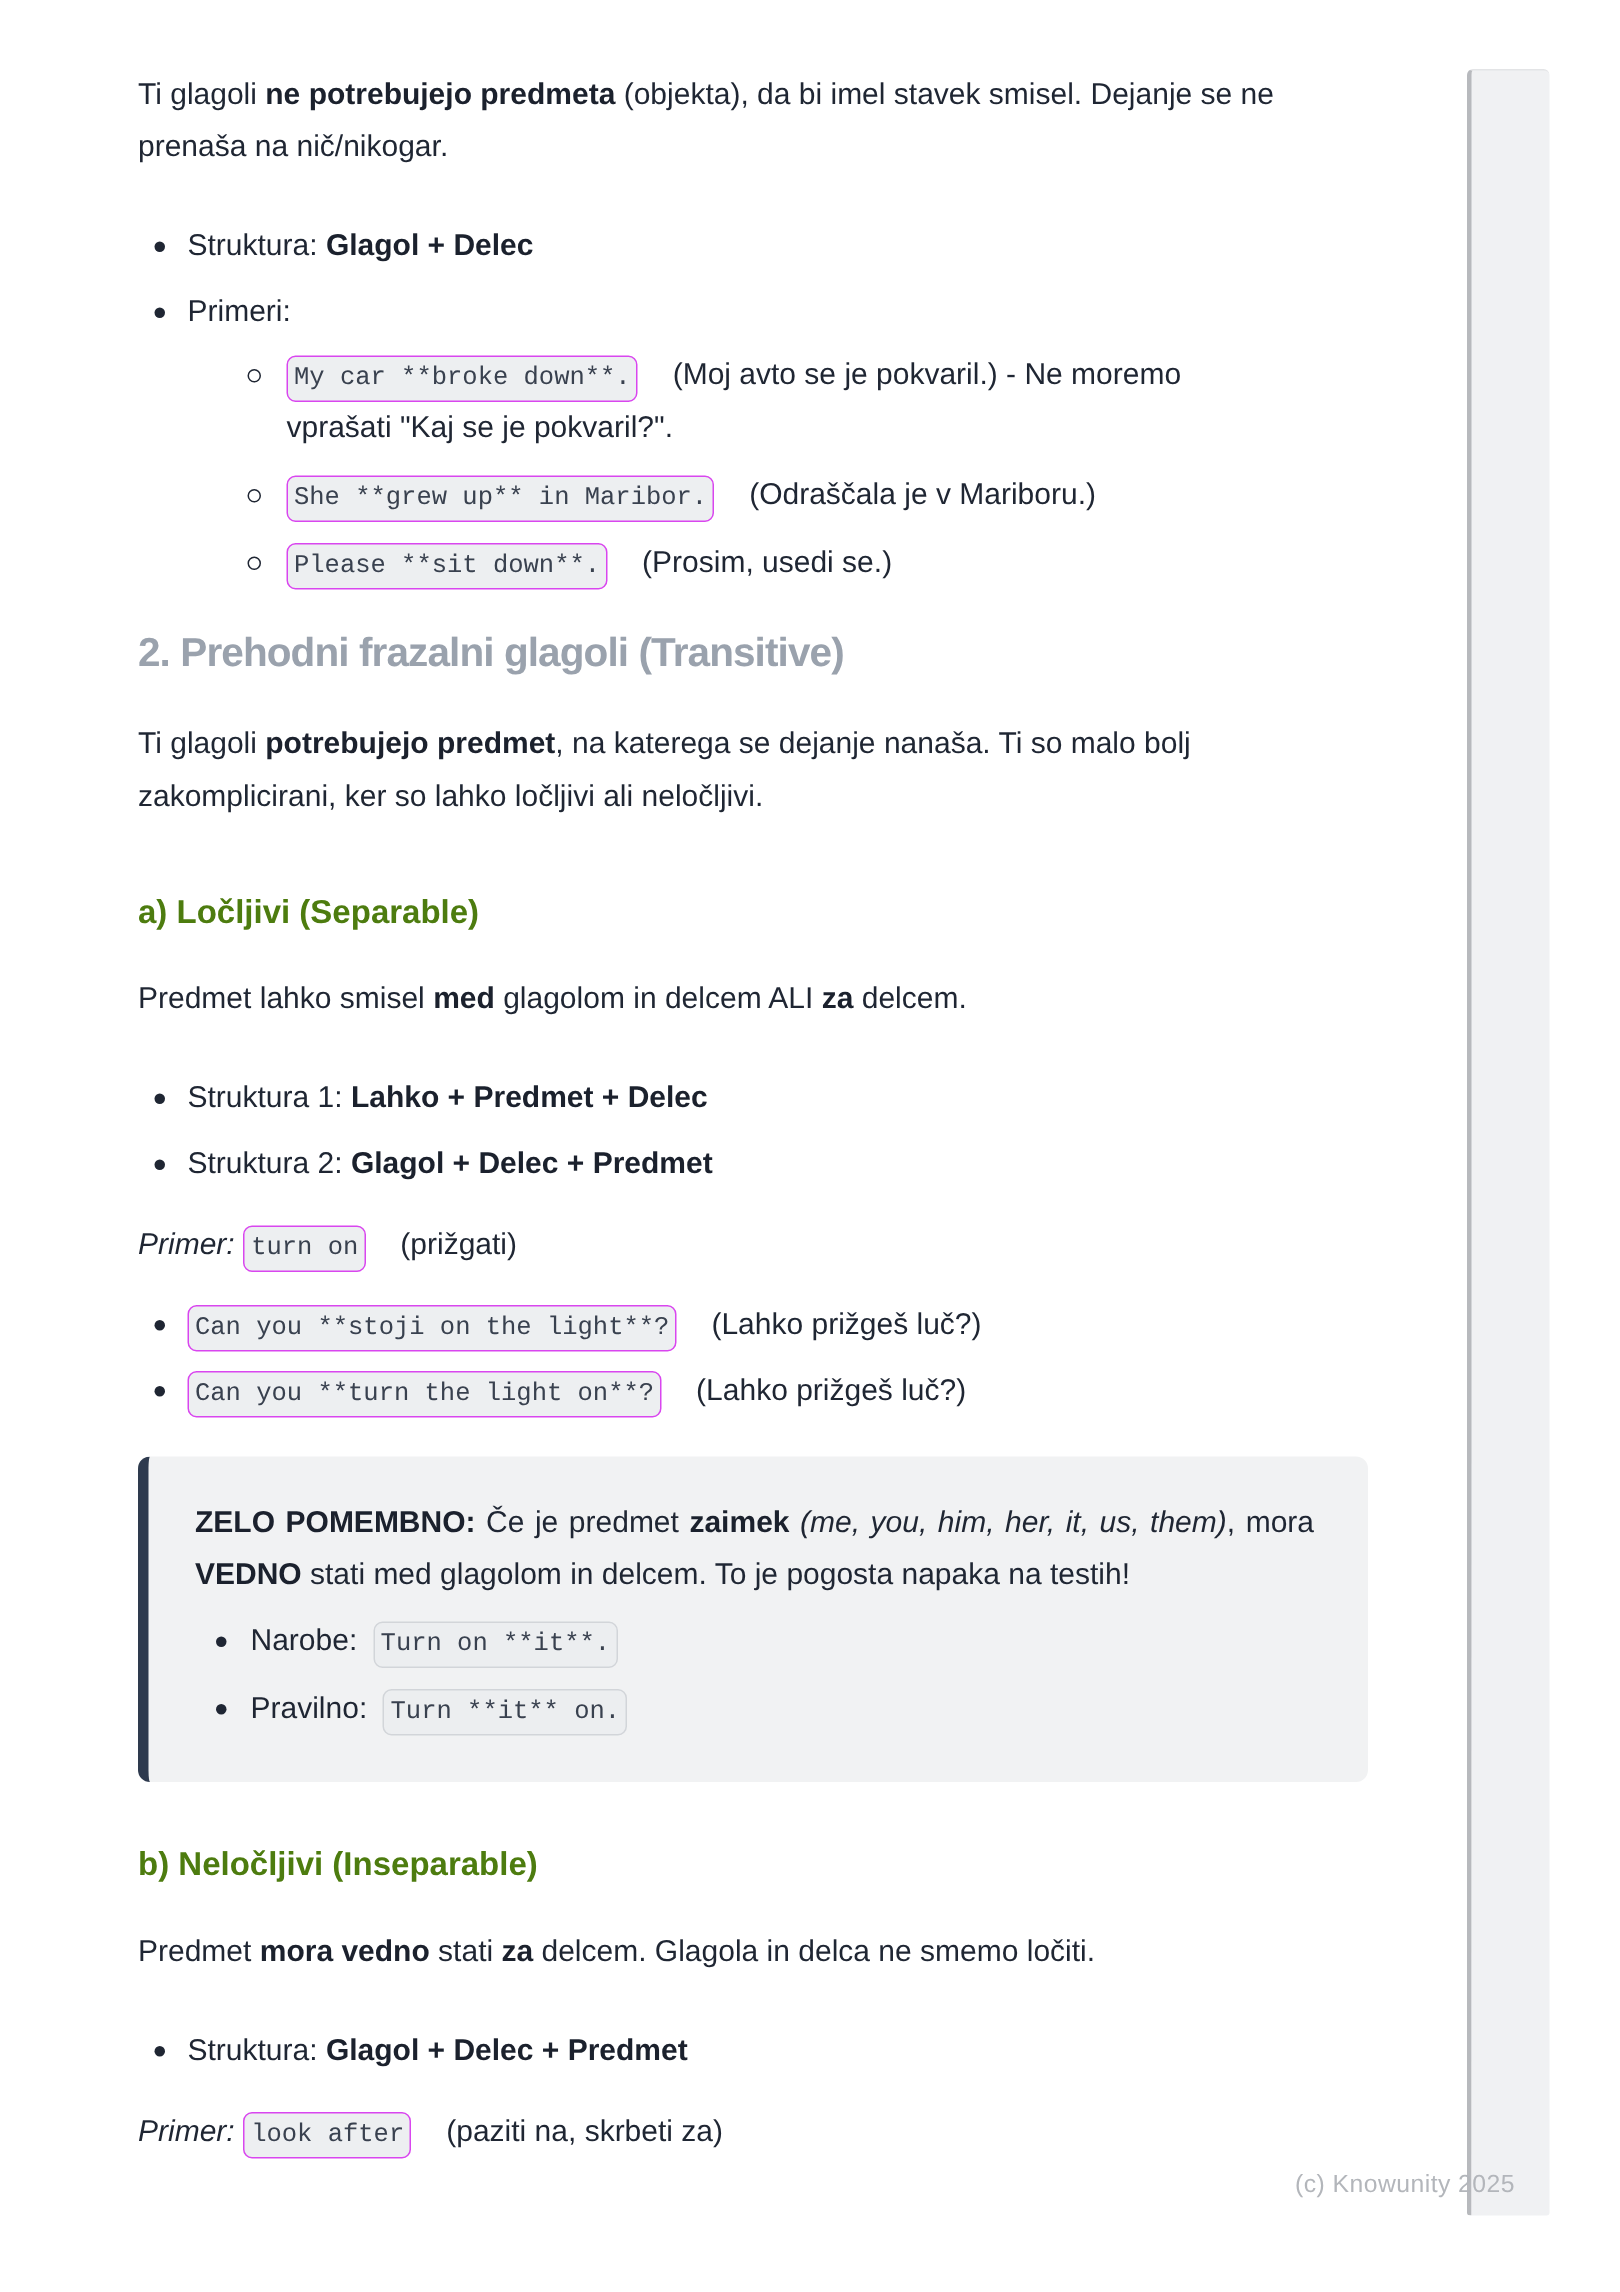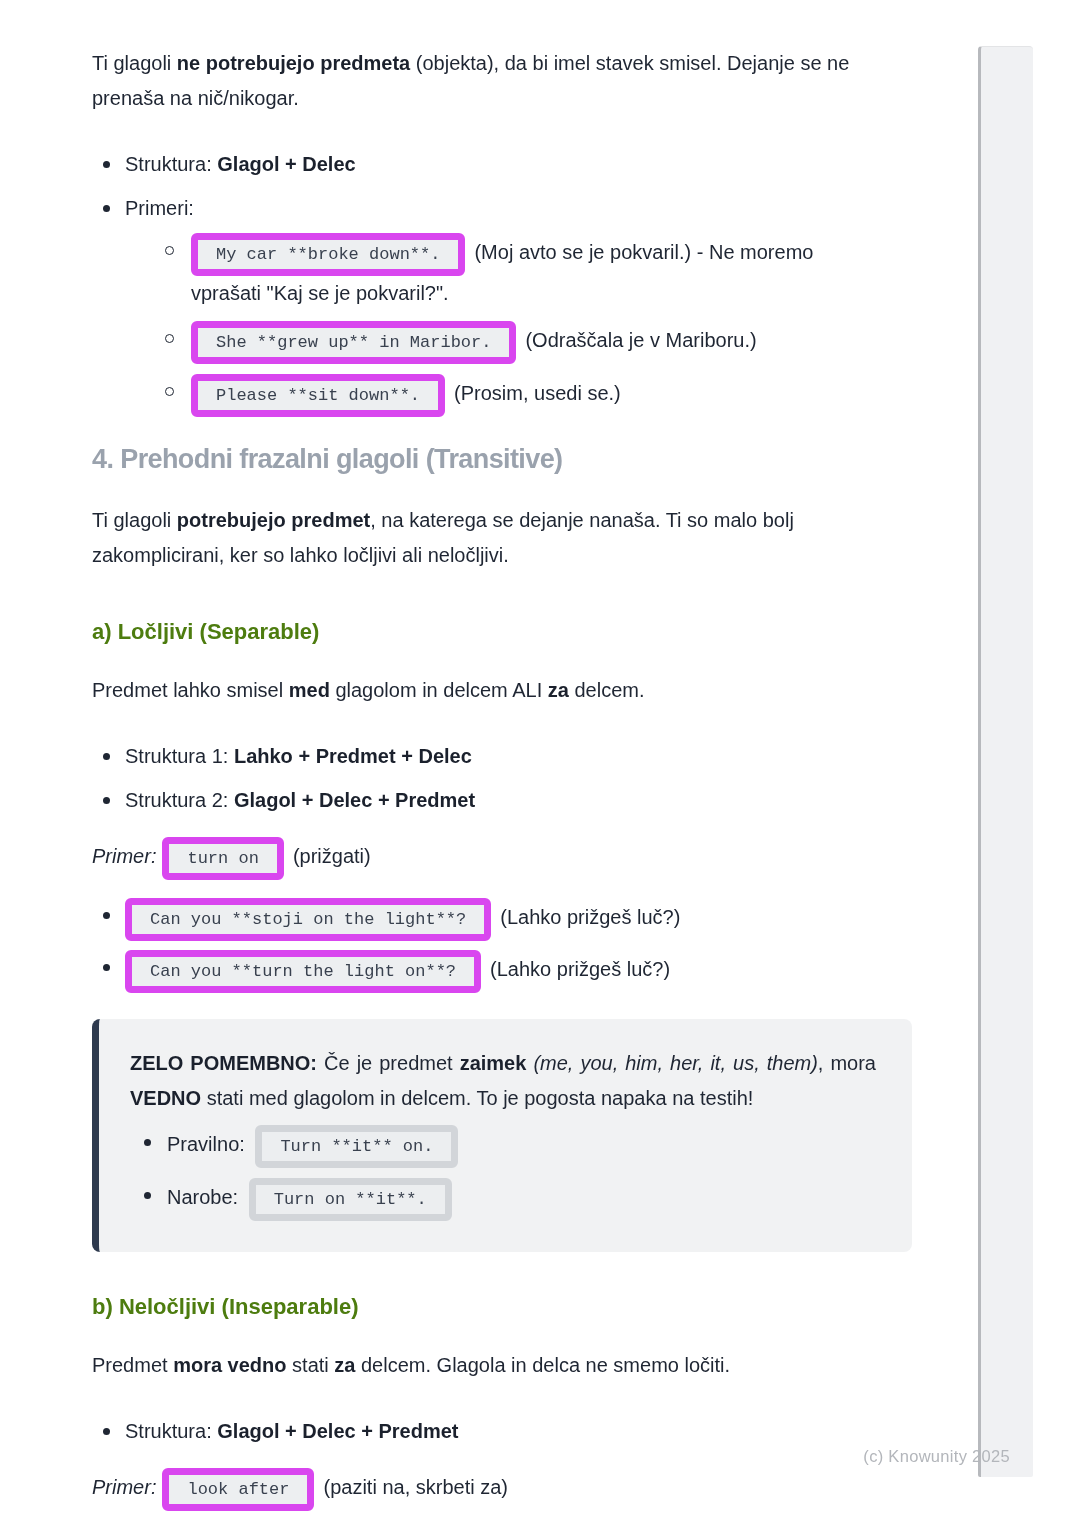--- a/index.html
+++ b/index.html
@@ -59,25 +59,25 @@
     border: 1.6px solid #1f2633;
   }
 
   .chip {
     display: inline-block;
     font-family: "Liberation Mono", monospace;
     font-size: 17px;
     line-height: 25px;
     color: #39414f;
     background: #edeff1;
-    border: 7px solid #d946ef;
+    border: 1px solid #d946ef;
     border-radius: 6px;
-    padding: 2px 18px;
+    padding: 2px 4px;
     white-space: nowrap;
-    margin-right: 9px;
+    margin-right: 23px;
     vertical-align: baseline;
   }
   .primer { margin-top: 19px; margin-bottom: 0; }
   .primer .chip { margin-left: 6px; }
   .examples-top { margin-top: 18px; }
 
   .callout {
     box-sizing: border-box;
     margin: 26px 0 0 0;
     width: 820px;
@@ -129,21 +129,21 @@
     <li><span>Struktura: </span><strong>Glagol + Delec</strong></li>
     <li><span>Primeri:</span>
       <ul class="ul-sub">
         <li><code class="chip">My car **broke down**.</code><span>(Moj avto se je pokvaril.) - Ne moremo vprašati "Kaj se je pokvaril?".</span></li>
         <li><code class="chip">She **grew up** in Maribor.</code><span>(Odraščala je v Mariboru.)</span></li>
         <li><code class="chip">Please **sit down**.</code><span>(Prosim, usedi se.)</span></li>
       </ul>
     </li>
   </ul>
 
-  <h2>4. Prehodni frazalni glagoli (Transitive)</h2>
+  <h2>2. Prehodni frazalni glagoli (Transitive)</h2>
 
   <p class="para"><span>Ti glagoli </span><strong>potrebujejo predmet</strong><span>, na katerega se dejanje nanaša. Ti so malo bolj zakomplicirani, ker so lahko ločljivi ali neločljivi.</span></p>
 
   <h3>a) Ločljivi (Separable)</h3>
 
   <p class="para"><span>Predmet lahko smisel </span><strong>med</strong><span> glagolom in delcem ALI </span><strong>za</strong><span> delcem.</span></p>
 
   <ul class="ul-main">
     <li><span>Struktura 1: </span><strong>Lahko + Predmet + Delec</strong></li>
     <li><span>Struktura 2: </span><strong>Glagol + Delec + Predmet</strong></li>
@@ -152,22 +152,22 @@
   <p class="primer"><em>Primer:</em><code class="chip">turn on</code><span>(prižgati)</span></p>
 
   <ul class="ul-main examples-top">
     <li><code class="chip">Can you **stoji on the light**?</code><span>(Lahko prižgeš luč?)</span></li>
     <li><code class="chip">Can you **turn the light on**?</code><span>(Lahko prižgeš luč?)</span></li>
   </ul>
 
   <div class="callout">
     <p class="callout-text"><strong>ZELO POMEMBNO:</strong><span> Če je predmet </span><strong>zaimek</strong><span> </span><em>(me, you, him, her, it, us, them)</em><span>, mora </span><strong>VEDNO</strong><span> stati med glagolom in delcem. To je pogosta napaka na testih!</span></p>
     <ul>
+      <li><span>Narobe: </span><code class="chip">Turn on **it**.</code></li>
       <li><span>Pravilno: </span><code class="chip">Turn **it** on.</code></li>
-      <li><span>Narobe: </span><code class="chip">Turn on **it**.</code></li>
     </ul>
   </div>
 
   <h3 style="margin-top:40px">b) Neločljivi (Inseparable)</h3>
 
   <p class="para"><span>Predmet </span><strong>mora vedno</strong><span> stati </span><strong>za</strong><span> delcem. Glagola in delca ne smemo ločiti.</span></p>
 
   <ul class="ul-main">
     <li><span>Struktura: </span><strong>Glagol + Delec + Predmet</strong></li>
   </ul>

